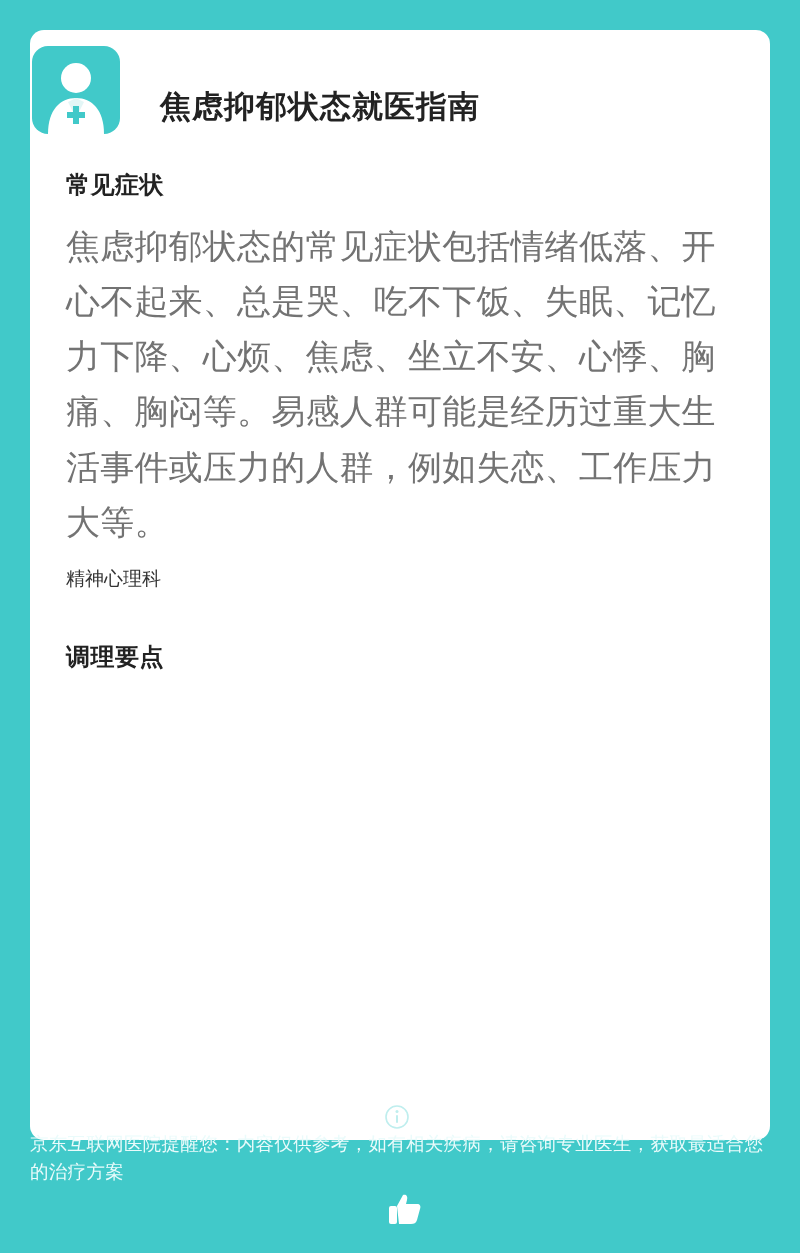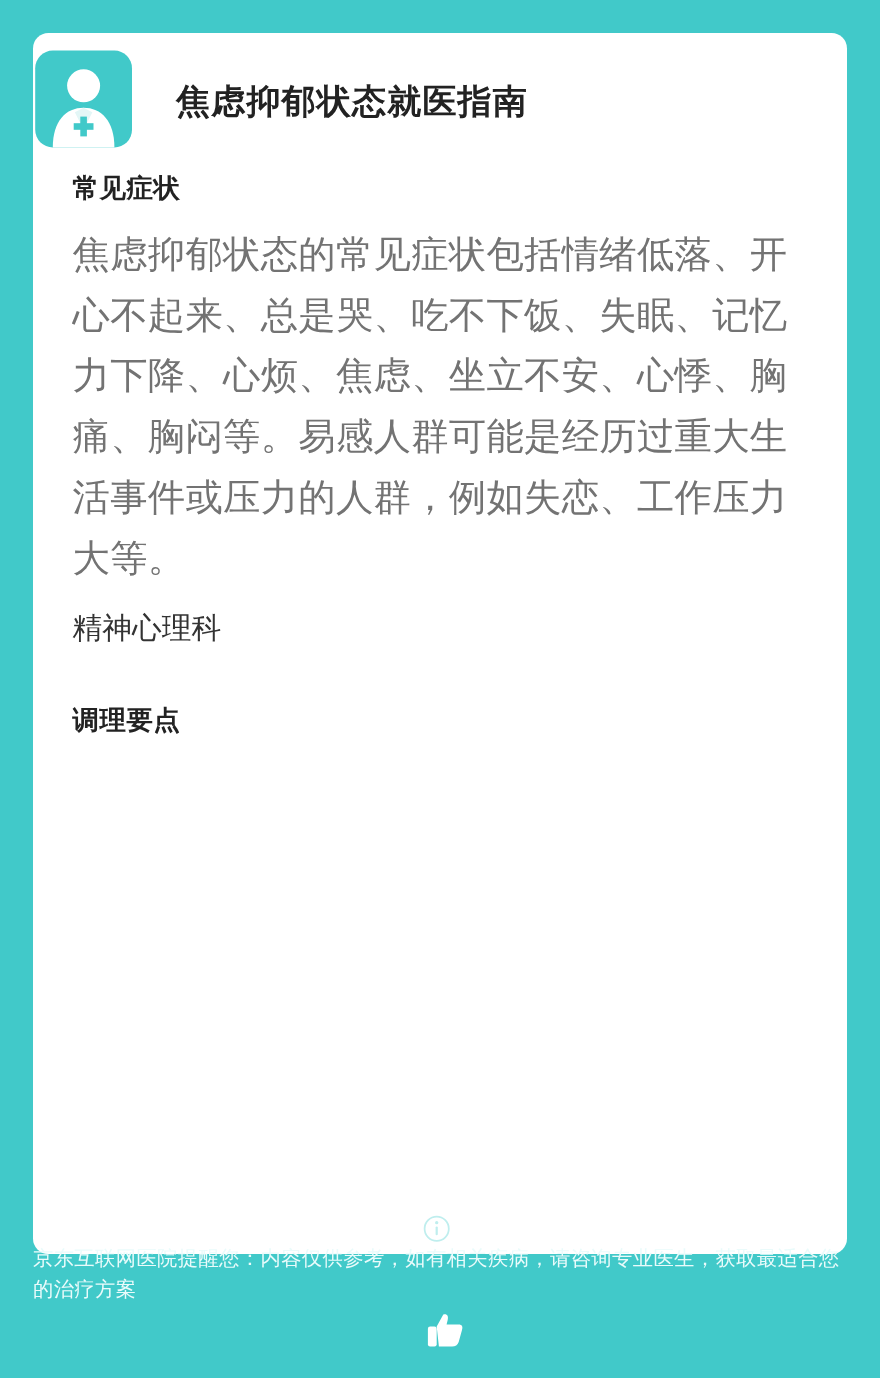--- a/index.html
+++ b/index.html
@@ -20,21 +20,21 @@
     box-sizing: border-box;
     padding: 30px 30px 0 30px;
   }
   .card {
     position: relative;
     background: #ffffff;
     border-radius: 14px;
     width: 740px;
     min-height: 1110px;
     box-sizing: border-box;
-    padding: 34px 36px 30px 36px;
+    padding: 48px 36px 30px 36px;
   }
   
   .avatar-icon {
     position: absolute;
     left: 0px;
     top: 14px;
     width: 92px;
     height: 92px;
   }
   .doc-title {
@@ -56,21 +56,21 @@
     margin-top: 48px;
   }
   p.body {
     font-size: 34px;
     line-height: 1.62;
     color: #737373;
     margin: 12px 0 4px 0;
     letter-spacing: 0.2px;
   }
   p.plain {
-    font-size: 27px;
+    font-size: 19px;
     line-height: 1.5;
     color: #333333;
     margin: 15px 0 8px 0;
   }
   ol.steps {
     list-style: none;
     margin: 0;
     padding: 0;
   }
   ol.steps li {

